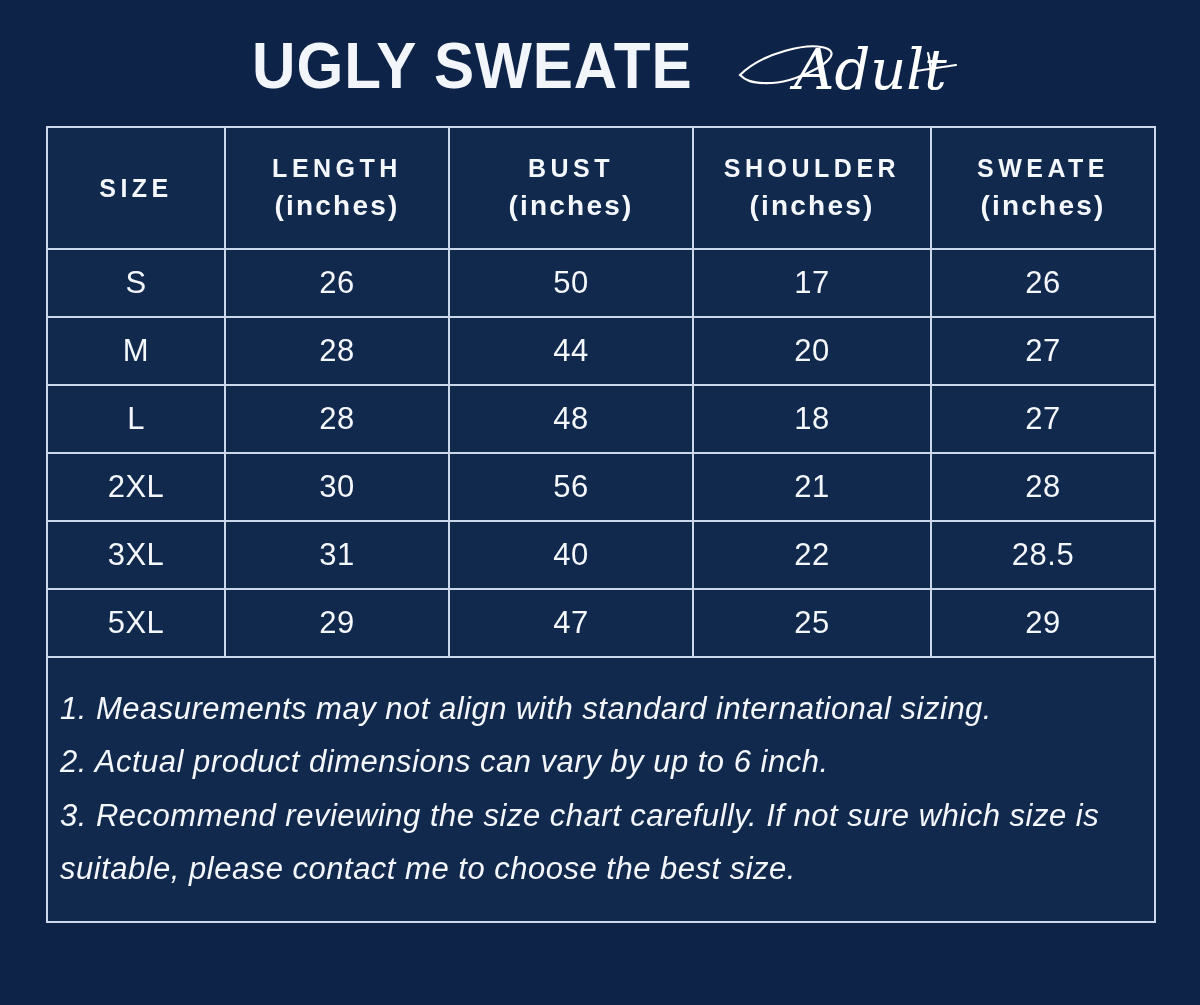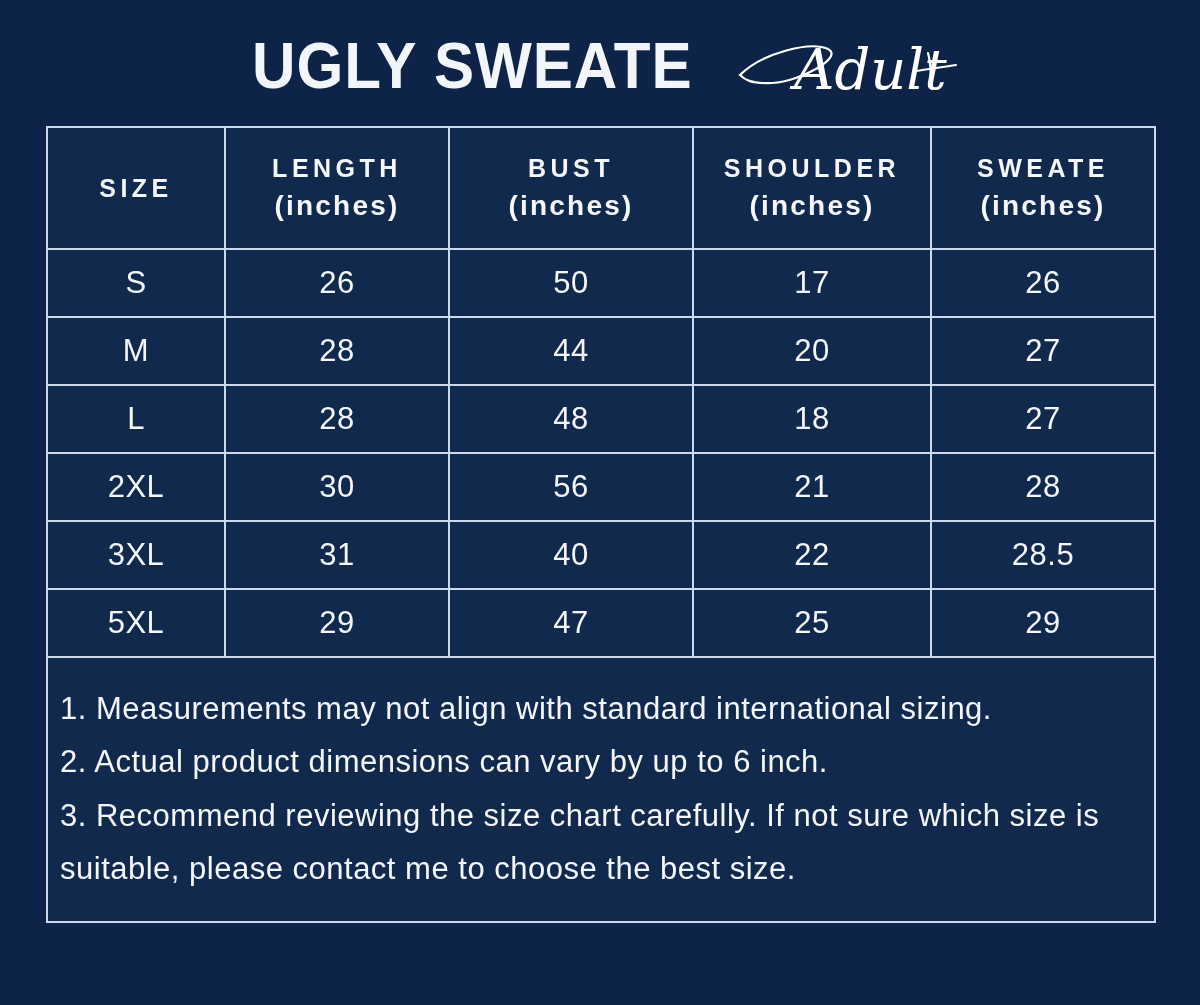--- a/index.html
+++ b/index.html
@@ -110,21 +110,21 @@
   }
   td.notes-cell {
     height: auto;
     text-align: left;
     padding: 24px 24px 26px 12px;
     font-size: 27px;
     line-height: 1.72;
     letter-spacing: 0.1px;
     font-weight: 400;
   }
-  .note-line { display: block; white-space: normal; }
+  .note-line { display: block; white-space: normal; font-style: italic; }
 </style>
 </head>
 <body>
 
 <div class="page">
 
   <div class="title-row">
     <div class="title-main">UGLY SWEATE</div>
     <div class="title-script">
       <svg width="230" height="86" viewBox="0 0 230 86">

